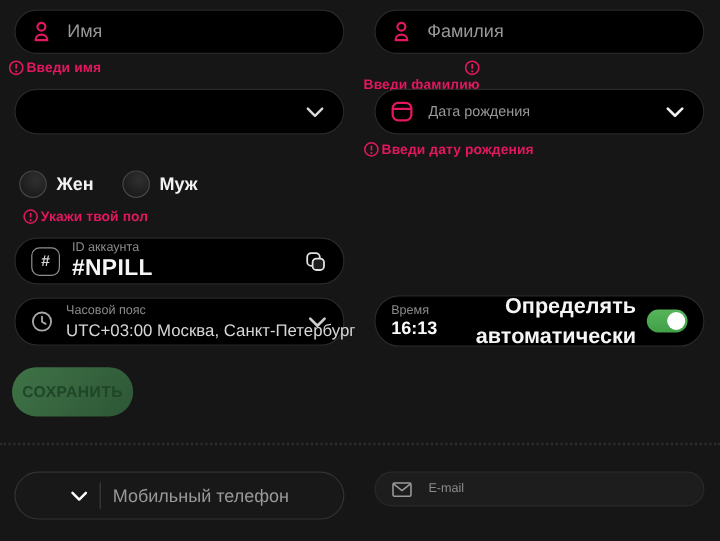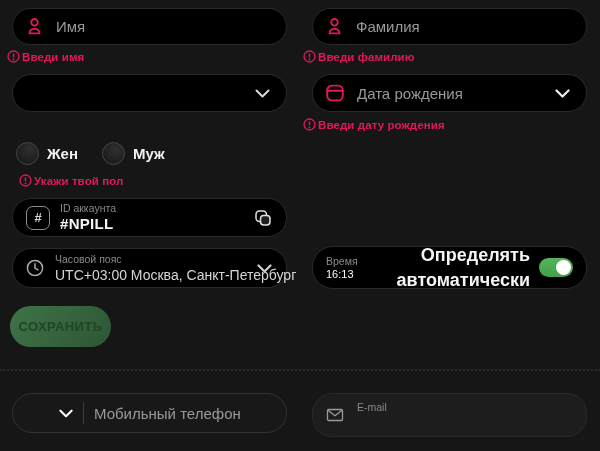--- a/index.html
+++ b/index.html
@@ -22,83 +22,83 @@
     background: transparent;
     border: none;
     outline: none;
     color: #ededed;
     font-size: 15px;
     font-family: inherit;
     width: 100%;
   }
   .fld input::placeholder { color: #999999; opacity: 1; }
   .icon { display: flex; align-items: center; justify-content: center; flex-shrink: 0; }
-  .ph { color: #999999; font-size: 15px; }
+  .ph { color: #999999; font-size: 12px; }
   .err {
     position: absolute;
     display: flex;
     align-items: flex-end;
     gap: 2px;
     color: #e3175f;
     font-size: 11.5px;
     font-weight: 600;
     letter-spacing: 0.1px;
   }
   .lbl { font-size: 10.5px; color: #8a8a8a; line-height: 1.25; }
   .chev { margin-left: auto; }
 
   
   #fld-first-name   { left: 12px;  top: 8px;   width: 275px; height: 37px; padding: 0 12px; gap: 12px; }
   #fld-last-name    { left: 312px; top: 8px;   width: 275px; height: 37px; padding: 0 12px; gap: 12px; }
   #err-first-name   { left: 7px;   top: 50px; }
-  #err-last-name    { left: 303px; top: 50px; }
+  #err-last-name    { left: 303px; top: 50px; flex-direction: column; }
   #fld-dropdown     { left: 12px;  top: 74px;  width: 275px; height: 38px; padding: 0 16px; }
   #fld-birth-date   { left: 312px; top: 74px;  width: 275px; height: 38px; padding: 0 12px 0 12px; gap: 12px; }
   #err-birth-date   { left: 303px; top: 118px; }
   #gender-group     { position: absolute; left: 16px; top: 142px; display: flex; align-items: center; gap: 24px; }
   .gender-opt       { display: flex; align-items: center; gap: 8px; cursor: pointer; }
   .radio {
     width: 23px; height: 23px; border-radius: 50%;
     background: radial-gradient(circle at 62% 32%, #303030 0%, #1b1b1b 75%);
     border: 1.5px solid #474747;
   }
   .gender-label { color: #f2f2f2; font-size: 15px; font-weight: 700; }
   #err-gender       { left: 19px;  top: 174px; }
   #fld-account-id   { left: 12px;  top: 198px; width: 275px; height: 39px; padding: 0 13px; gap: 10px; }
   .hash-box {
     width: 24px; height: 24px; border: 1.5px solid #8f8f8f; border-radius: 7px;
     display: flex; align-items: center; justify-content: center;
     color: #d4d4d4; font-size: 13px; font-weight: 700;
   }
-  .val-strong { color: #f5f5f5; font-size: 15px; font-weight: 700; letter-spacing: 0.3px; line-height: 1.15; }
+  .val-strong { color: #f5f5f5; font-size: 19px; font-weight: 700; letter-spacing: 0.3px; line-height: 1.15; }
   .copy-btn { margin-left: auto; background: none; border: none; cursor: pointer; display: flex; }
   #fld-timezone     { left: 12px;  top: 248px; width: 275px; height: 40px; padding: 0 14px 0 12px; gap: 10px; align-items: center; }
   .tz-val { color: #d6d6d6; font-size: 14px; line-height: 1.15; white-space: nowrap; }
   #fld-time         { left: 312px; top: 246px; width: 275px; height: 43px; padding: 0 13px; border-radius: 21px; }
-  .time-val { color: #fafafa; font-size: 11px; font-weight: 400; line-height: 1.1; }
+  .time-val { color: #fafafa; font-size: 15px; font-weight: 700; line-height: 1.1; }
   .auto-text { margin-left: auto; text-align: right; color: #f5f5f5; font-size: 18px; font-weight: 700; line-height: 1.35; margin-right: 9px; }
   .toggle {
     width: 34px; height: 19px; border-radius: 10px; flex-shrink: 0;
     background: linear-gradient(180deg, #56b45a, #41a048);
     position: relative; border: none; cursor: pointer;
   }
   .toggle .knob { position: absolute; right: 2px; top: 2px; width: 15px; height: 15px; border-radius: 50%; background: #ffffff; }
   #save-button {
     position: absolute; left: 10px; top: 306px; width: 101px; height: 41px;
     border: none; border-radius: 21px;
     background: linear-gradient(130deg, #3f7347 0%, #2d5635 100%);
     color: #1f4627; font-family: inherit; font-size: 13px; font-weight: 700; letter-spacing: 0.4px;
   }
   #divider { position: absolute; left: 0; top: 369px; width: 600px; height: 0; border-top: 2px dotted #2c2c2c; }
   #fld-phone {
     left: 12px; top: 393px; width: 275px; height: 40px; border-radius: 20px;
     background: #181818; border: 1px solid #333333; padding: 0 12px 0 46px; justify-content: center;
   }
   .vbar { width: 1px; height: 22px; background: #3d3d3d; margin: 0 10px; flex-shrink: 0; }
-  #fld-email { left: 312px; top: 393px; width: 275px; height: 44px; border-radius: 20px; padding: 0 12px; gap: 12px; background: #1d1d1d; }
+  #fld-email { left: 312px; top: 393px; width: 275px; height: 29px; border-radius: 20px; padding: 0 12px; gap: 12px; background: #1d1d1d; }
   .email-label-wrap { align-self: flex-start; margin-top: 7px; }
 </style>
 </head>
 <body>
 
 <div class="fld" id="fld-first-name">
   <span class="icon">
     <svg width="19" height="19" viewBox="0 0 18 18" fill="none" stroke="#e3175f" stroke-width="1.7" stroke-linecap="round" stroke-linejoin="round">
       <circle cx="9" cy="5" r="3.1"></circle>
       <path d="M4.3 15.6c0-2.9 2.1-4.4 4.7-4.4s4.7 1.5 4.7 4.4z"></path>

